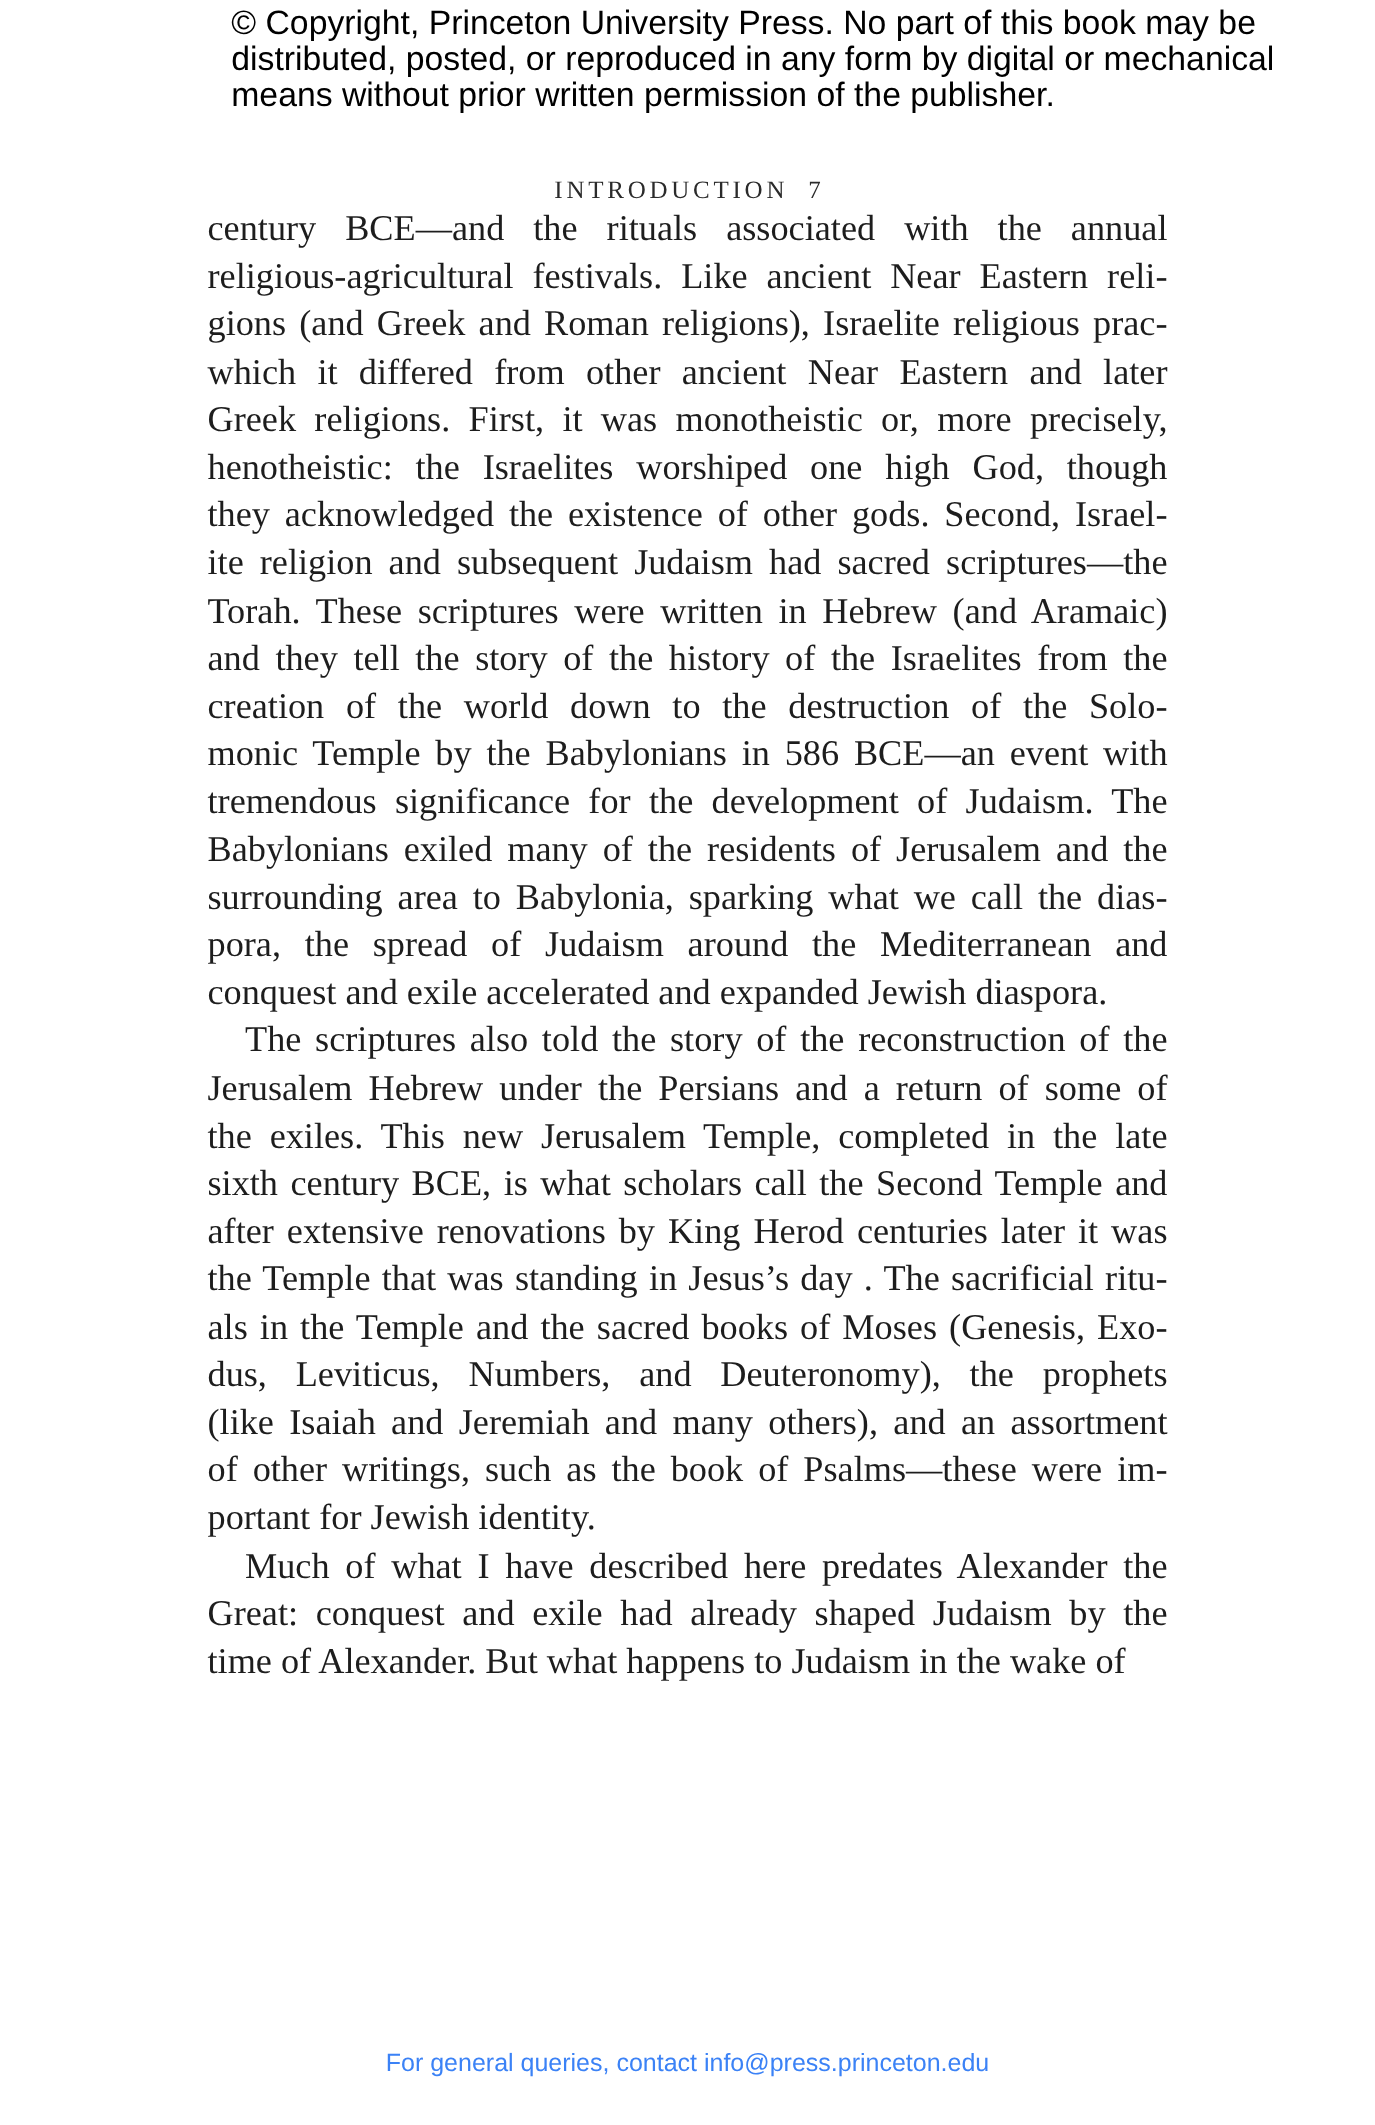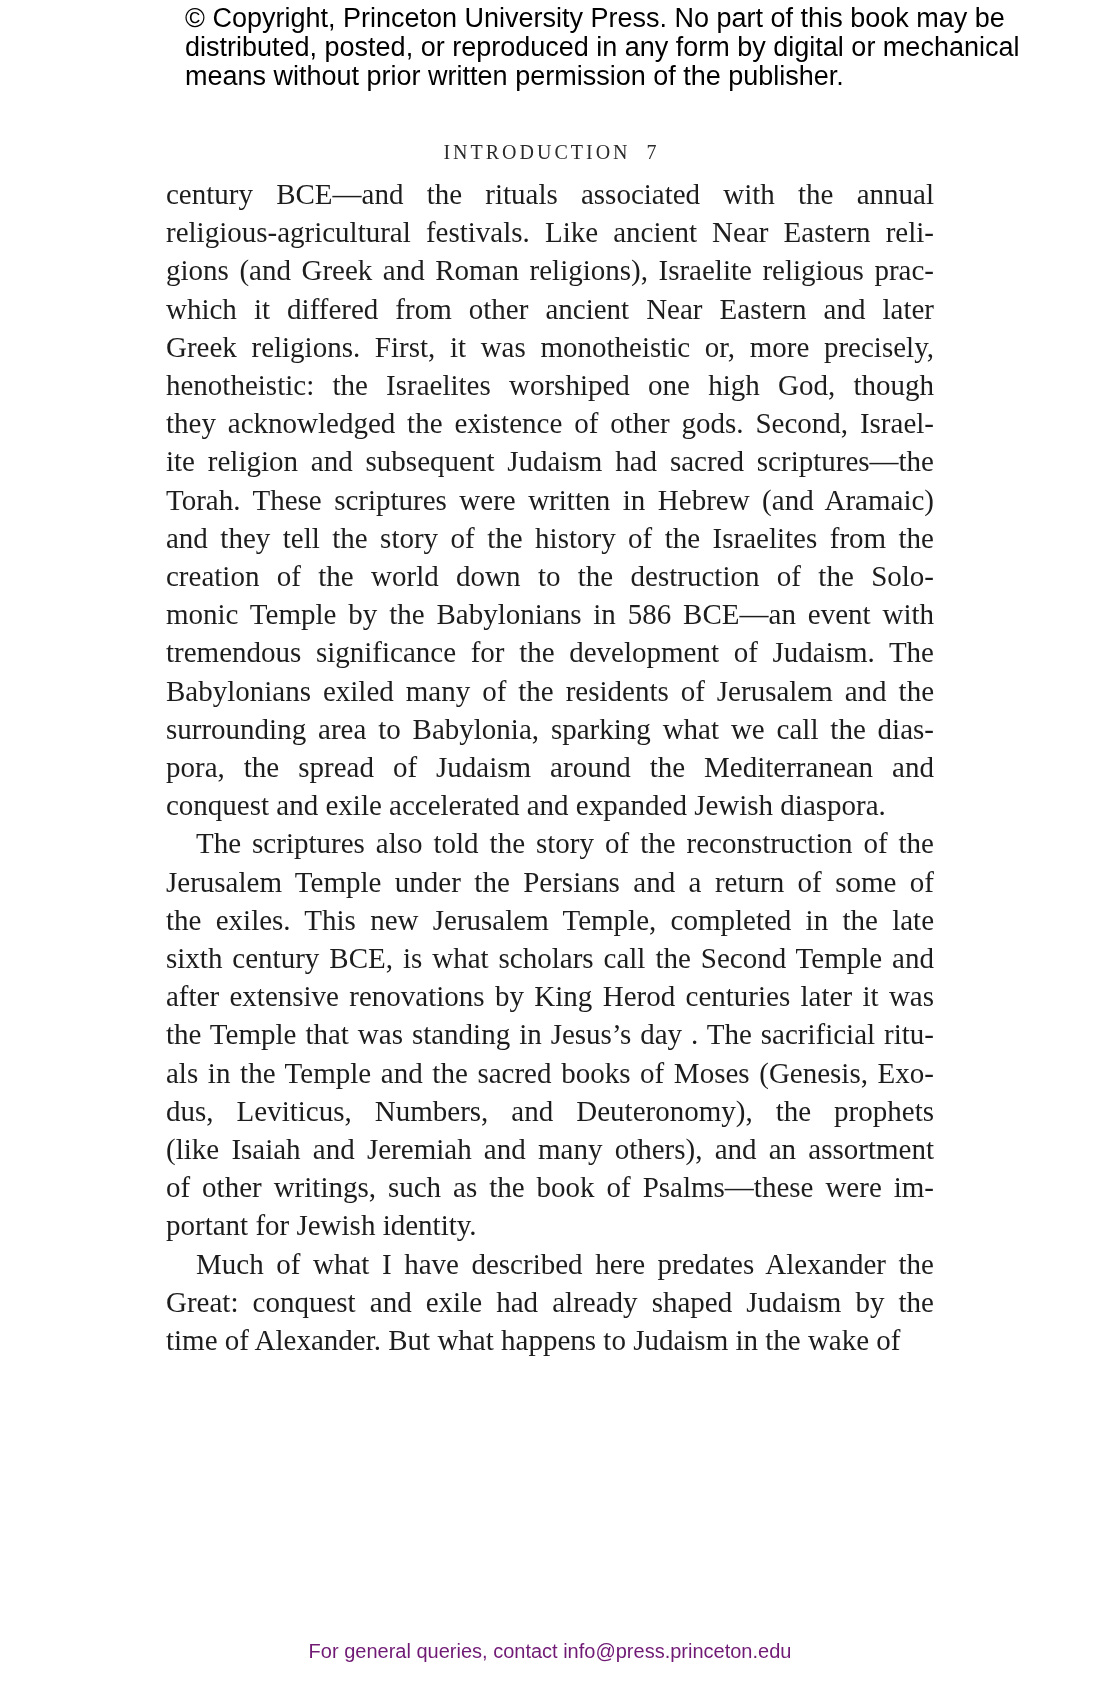--- a/index.html
+++ b/index.html
@@ -30,21 +30,21 @@
     font-size: 20px;
     line-height: 26px;
     letter-spacing: 3px;
     color: #2b2b2b;
     margin-top: 36px;
   }
   .running-head .pagenum { margin-left: 16px; letter-spacing: 0; }
   .body-text {
     position: absolute;
     left: 166px;
-    top: 175px;
+    top: 164px;
     width: 768px;
     font-family: "Liberation Serif", serif;
     font-size: 29px;
     line-height: 38.2px;
     color: #1d1d1d;
   }
   .line {
     white-space: nowrap;
     text-align: justify;
     text-align-last: justify;
@@ -54,21 +54,21 @@
   .line.first-indent { text-indent: 30px; }
   .page-footer {
     position: absolute;
     left: 166px;
     top: 1638px;
     width: 768px;
     text-align: center;
     font-family: "Liberation Sans", sans-serif;
     font-size: 20px;
     line-height: 26px;
-    color: #701a75;
+    color: #3b82f6;
   }
 </style>
 </head>
 <body>
 
 <div class="page">
 
   <div class="copyright">
     <div>© Copyright, Princeton University Press. No part of this book may be</div>
     <div>distributed, posted, or reproduced in any form by digital or mechanical</div>
@@ -94,21 +94,21 @@
         <div class="line">creation of the world down to the destruction of the Solo-</div>
         <div class="line">monic Temple by the Babylonians in 586 BCE—an event with</div>
         <div class="line">tremendous significance for the development of Judaism. The</div>
         <div class="line">Babylonians exiled many of the residents of Jerusalem and the</div>
         <div class="line">surrounding area to Babylonia, sparking what we call the dias-</div>
         <div class="line">pora, the spread of Judaism around the Mediterranean and</div>
         <div class="line last">conquest and exile accelerated and expanded Jewish diaspora.</div>
       </div>
       <div>
         <div class="line first-indent">The scriptures also told the story of the reconstruction of the</div>
-        <div class="line">Jerusalem Temple under the Persians and a return of some of</div>
+        <div class="line">Jerusalem Hebrew under the Persians and a return of some of</div>
         <div class="line">the exiles. This new Jerusalem Temple, completed in the late</div>
         <div class="line">sixth century BCE, is what scholars call the Second Temple and</div>
         <div class="line">after extensive renovations by King Herod centuries later it was</div>
         <div class="line">the Temple that was standing in Jesus’s day . The sacrificial ritu-</div>
         <div class="line">als in the Temple and the sacred books of Moses (Genesis, Exo-</div>
         <div class="line">dus, Leviticus, Numbers, and Deuteronomy), the prophets</div>
         <div class="line">(like Isaiah and Jeremiah and many others), and an assortment</div>
         <div class="line">of other writings, such as the book of Psalms—these were im-</div>
         <div class="line last">portant for Jewish identity.</div>
       </div>

